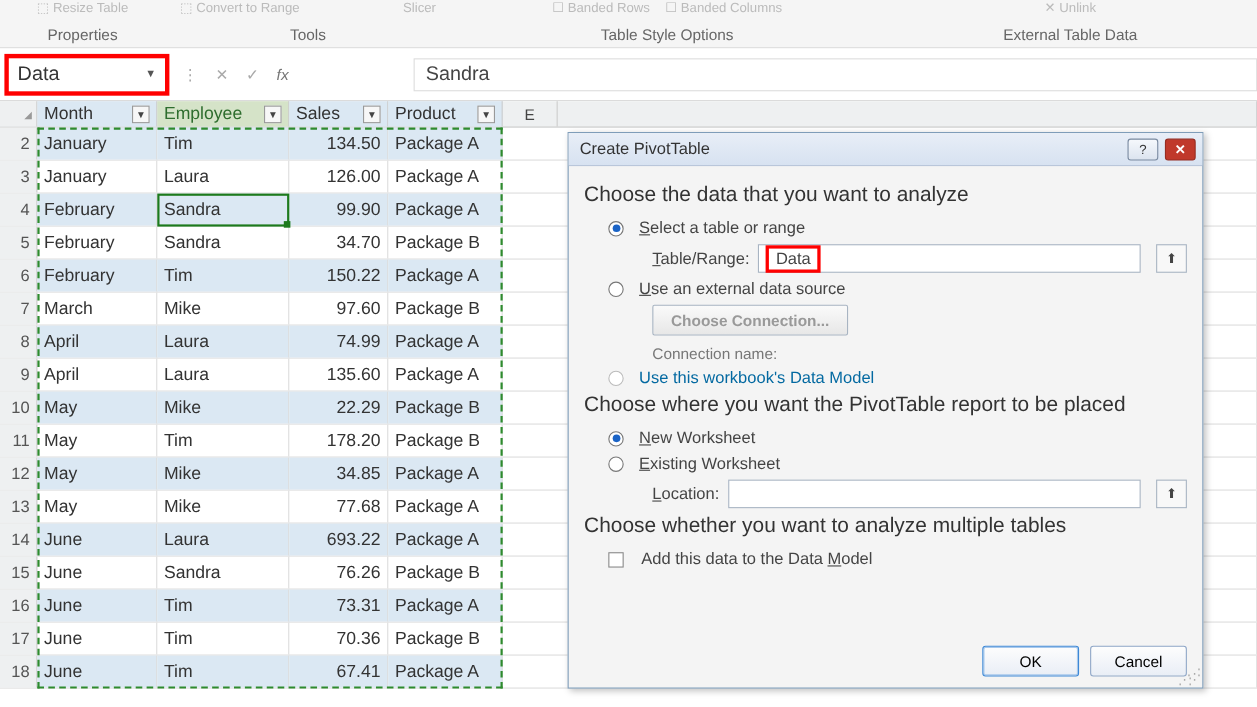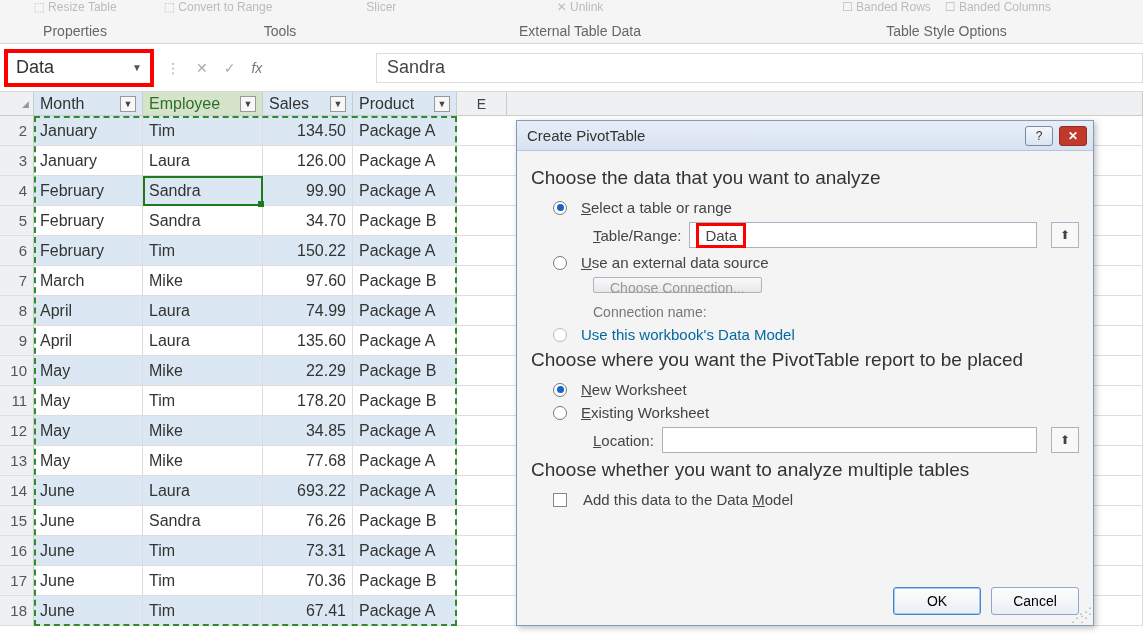--- a/index.html
+++ b/index.html
@@ -139,21 +139,21 @@
   .dlg-body { padding: 10px 14px 10px 14px; }
   .section-title { margin: 6px 0 10px 0; color:#333; font-size:19px; }
   .dlg-row { display:flex; align-items:center; margin: 6px 0 6px 22px; font-size:15px; gap:8px;}
   .radio { width:14px; height:14px; border:1px solid #777; border-radius:50%; display:inline-flex; align-items:center; justify-content:center; margin-right:6px; background:#fff;}
   .radio.sel::after{ content:""; width:7px; height:7px; background:#1a63c6; border-radius:50%; }
   .radio.disabled { border-color:#bbb; }
   .dlg-input { flex:1; height:26px; border:1px solid #a8b4c2; background:#fff; padding:2px 6px; font-size:14px; }
   .dlg-input.short { max-width: 362px;}
   .pick-btn { width:28px; height:26px; border:1px solid #a8b4c2; background:#f8f8f8; margin-left:6px; font-size:12px; display:flex; align-items:center; justify-content:center;}
   .red-box { border: 3px solid #ff0000; padding:1px 6px; font-size:15px; }
-  .conn-btn { margin-left: 62px; height:16px; border:1px solid #a8b4c2; background:linear-gradient(#fafafa,#e7e7e7); padding:2px 16px; font-size:14px; color:#555; border-radius:2px; }
+  .conn-btn { margin-left: 62px; height:28px; border:1px solid #a8b4c2; background:linear-gradient(#fafafa,#e7e7e7); padding:2px 16px; font-size:14px; color:#555; border-radius:2px;font-weight:bold; }
   .conn-btn.disabled { color:#999; }
   .sub-label { margin-left: 62px; color:#777; font-size:14px; margin-top:8px; }
   .checkbox { width:14px; height:14px; border:1px solid #888; background:#fff; display:inline-block; margin-right:8px; }
   .dlg-footer { position:absolute; bottom:10px; right:14px; display:flex; gap:10px;}
   .dlg-btn { width:88px; height:28px; border:1px solid #8fa7c8; background:linear-gradient(#fdfdfd,#e9eef6); border-radius:3px; font-size:14px; cursor:pointer;}
   .dlg-btn.primary { border-color:#3d88d6; box-shadow: 0 0 0 1px #a7c8ec inset;}
   .grip { position:absolute; right:4px; bottom:4px; color:#aaa; font-size:12px; letter-spacing:-3px; line-height:6px; text-align:right;}
   .und { text-decoration: underline; }
 
   
@@ -173,32 +173,32 @@
       </div>
     <div class="label">Properties</div>
   </div>
   <div class="ribbon-group" style="width:260px;">
     <div class="actions">
       <span>⬚ <span>Convert to Range</span></span>
       <span style="margin-left:80px;">Slicer</span>
     </div>
     <div class="label">Tools</div>
   </div>
-  <div class="ribbon-group" style="width:340px;">
-    <div class="actions">
-        <span>✕ <span>Unlink</span></span>
-      </div>
-    <div class="label">External Table Data</div>
-  </div>
   <div class="ribbon-group" style="flex:1;">
     <div class="actions">
       <span>☐ <span>Banded Rows</span></span>
       <span>☐ <span>Banded Columns</span></span>
     </div>
     <div class="label">Table Style Options</div>
+  </div>
+  <div class="ribbon-group" style="width:340px;">
+    <div class="actions">
+        <span>✕ <span>Unlink</span></span>
+      </div>
+    <div class="label">External Table Data</div>
   </div>
 </div>
 
 <div class="bar-row">
   <div class="name-box-wrap">
     <span style="font-size:18px;">Data</span>
     <span class="drop">▼</span>
   </div>
   <span class="divider-dots">⋮</span>
   <div class="fx-group">

